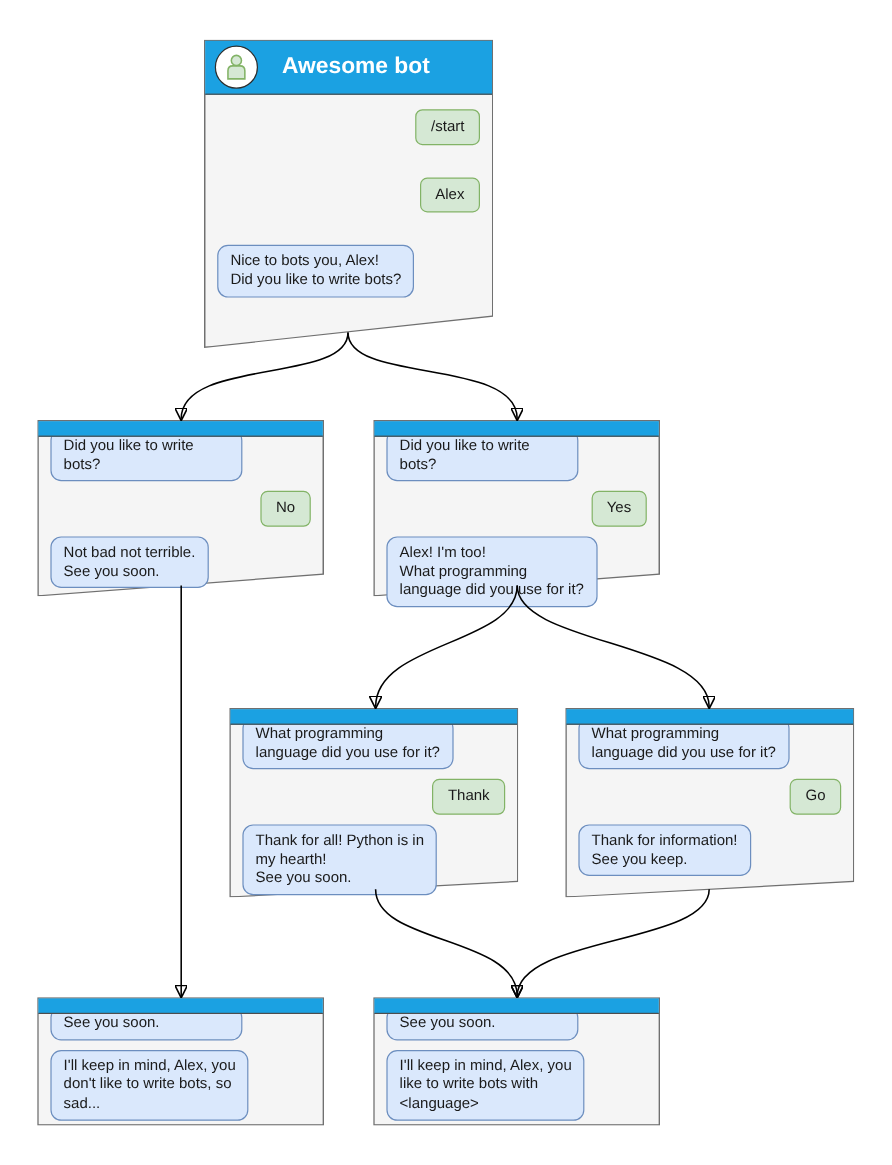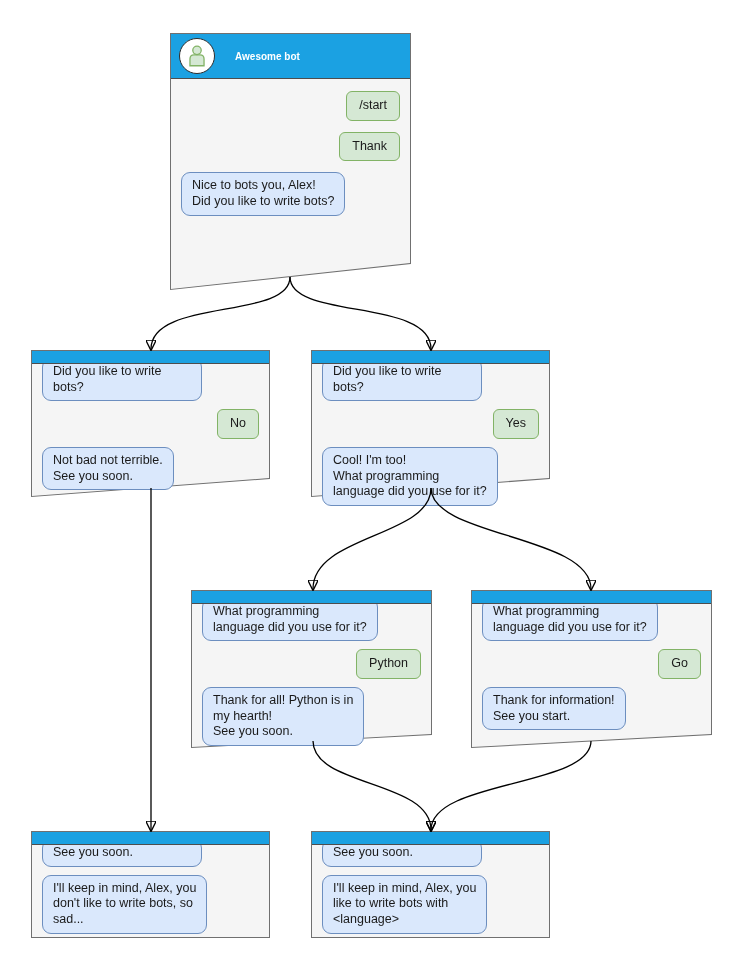--- a/index.html
+++ b/index.html
@@ -21,26 +21,26 @@
   }
   .win-strip{
     position:relative;z-index:2;height:12px;background:#1BA1E2;
     border-bottom:1px solid #4d4d4d;
   }
   .avatar{
     width:36px;height:36px;border-radius:50%;background:#ffffff;
     border:1.5px solid #2d2d2d;margin-left:8px;box-sizing:border-box;
     display:flex;align-items:center;justify-content:center;
   }
-  .win-title{color:#ffffff;font-weight:bold;font-size:10px;margin-left:20px;}
+  .win-title{color:#ffffff;font-weight:bold;font-size:19px;margin-left:20px;}
   .messages{
     position:relative;z-index:1;display:flex;flex-direction:column;
     align-items:flex-start;gap:8px;padding:0 10px;
   }
-  .messages.pad-top{padding-top:12px;gap:11px;}
+  .messages.pad-top{padding-top:12px;gap:27px;}
   .bubble{
     font-size:12.5px;line-height:1.25;color:#1a1a1a;white-space:pre-line;
     box-sizing:border-box;
   }
   .bubble.bot{
     background:#DAE8FC;border:1px solid #6C8EBF;border-radius:9px;
     padding:5px 10px;align-self:flex-start;
   }
   .bubble.user{
     background:#D5E8D4;border:1px solid #82B366;border-radius:6px;
@@ -65,21 +65,21 @@
         <div class="avatar">
           <svg width="26" height="26" viewBox="0 0 24 24">
             <path d="M5.5 21 V14.8 Q5.5 11 9.2 11 h5.6 q3.7 0 3.7 3.8 V21 Z" fill="#D5E8D4" stroke="#82B366" stroke-width="1.2"></path>
             <circle cx="12" cy="6.8" r="3.9" fill="#D5E8D4" stroke="#82B366" stroke-width="1.2"></circle>
           </svg>
         </div>
         <div class="win-title">Awesome bot</div>
       </div>
       <div class="messages pad-top">
         <div class="bubble user">/start</div>
-        <div class="bubble user">Thank</div>
+        <div class="bubble user">Alex</div>
         <div class="bubble bot">Nice to bots you, Alex!
 Did you like to write bots?</div>
       </div>
     </div>
   </div>
 
   <div class="win" style="left:31px;top:350px;width:239px;height:147px;--cut:18px;">
     <div class="win-bg"></div>
     <div class="win-fill"></div>
     <div class="win-content">
@@ -94,54 +94,54 @@
   </div>
 
   <div class="win" style="left:311px;top:350px;width:239px;height:147px;--cut:18px;">
     <div class="win-bg"></div>
     <div class="win-fill"></div>
     <div class="win-content">
       <div class="win-strip"></div>
       <div class="messages">
         <div class="bubble bot clip-top w160">Did you like to write bots?</div>
         <div class="bubble user">Yes</div>
-        <div class="bubble bot">Cool! I'm too!
+        <div class="bubble bot">Alex! I'm too!
 What programming
 language did you use for it?</div>
       </div>
     </div>
   </div>
 
   <div class="win" style="left:191px;top:590px;width:241px;height:158px;--cut:13px;">
     <div class="win-bg"></div>
     <div class="win-fill"></div>
     <div class="win-content">
       <div class="win-strip"></div>
       <div class="messages">
         <div class="bubble bot clip-top">What programming
 language did you use for it?</div>
-        <div class="bubble user">Python</div>
+        <div class="bubble user">Thank</div>
         <div class="bubble bot">Thank for all! Python is in
 my hearth!
 See you soon.</div>
       </div>
     </div>
   </div>
 
   <div class="win" style="left:471px;top:590px;width:241px;height:158px;--cut:13px;">
     <div class="win-bg"></div>
     <div class="win-fill"></div>
     <div class="win-content">
       <div class="win-strip"></div>
       <div class="messages">
         <div class="bubble bot clip-top">What programming
 language did you use for it?</div>
         <div class="bubble user">Go</div>
         <div class="bubble bot">Thank for information!
-See you start.</div>
+See you keep.</div>
       </div>
     </div>
   </div>
 
   <div class="win" style="left:31px;top:831px;width:239px;height:107px;--cut:0px;">
     <div class="win-bg"></div>
     <div class="win-fill"></div>
     <div class="win-content">
       <div class="win-strip"></div>
       <div class="messages">

